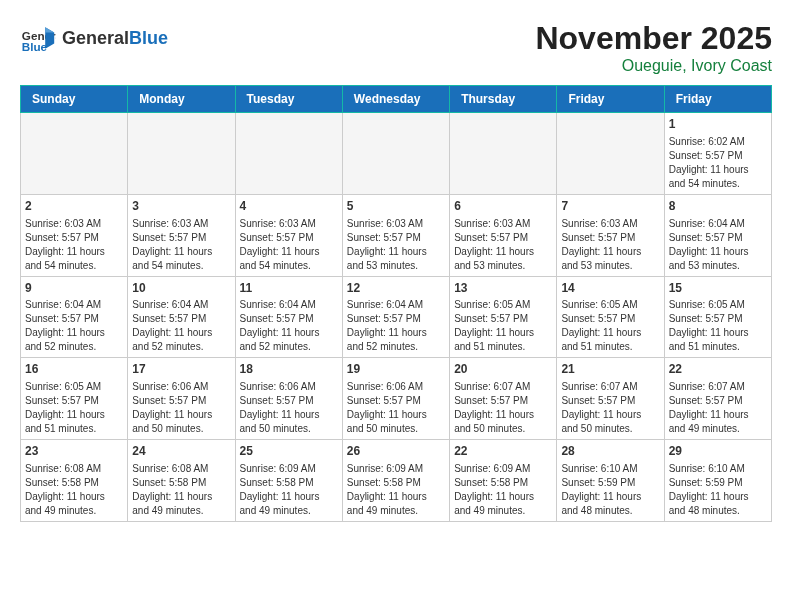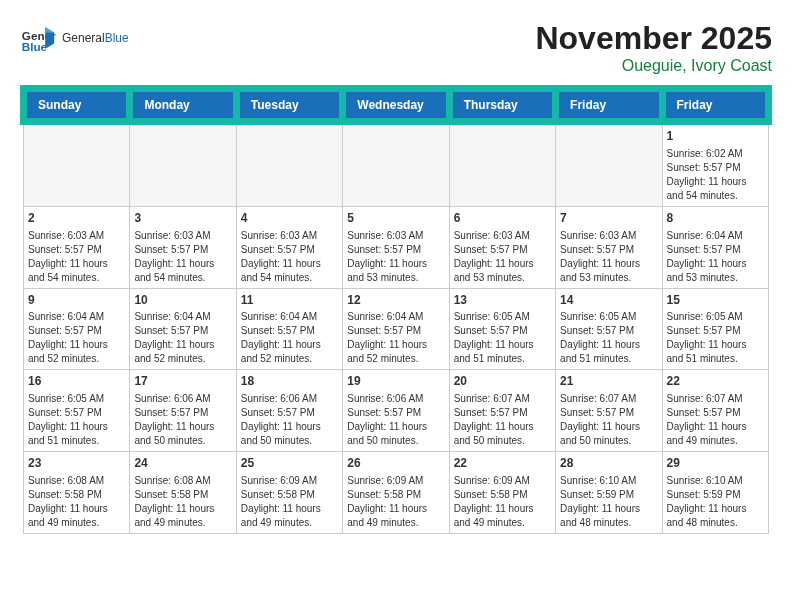--- a/index.html
+++ b/index.html
@@ -45,21 +45,21 @@
     }
     thead tr {
       background: #1a6fba;
       color: #fff;
     }
     thead th {
       padding: 6px 11px;
       text-align: left;
       font-weight: bold;
       font-size: 12px;
-      border: 7px solid #14b8a6;
+      border: 1px solid #14b8a6;
     }
     tbody tr {
       vertical-align: top;
     }
     tbody td {
       border: 1px solid #ccc;
       padding: 3px 4px;
       height: 80px;
       width: calc(100% / 7);
       color: #333;
@@ -87,21 +87,21 @@
 
 <div class="header">
   <div class="logo">
     <svg class="logo-icon" viewBox="0 0 40 40">
       <text x="2" y="22" font-size="13" font-family="Arial" font-weight="bold" fill="#333">General</text>
       <text x="2" y="34" font-size="13" font-family="Arial" font-weight="bold" fill="#1a6fba">Blue</text>
       <polygon points="28,8 38,14 38,26 28,32" fill="#1a6fba"></polygon>
       <polygon points="28,8 38,14 28,14" fill="#5aa0d8"></polygon>
     </svg>
     <div>
-      <div style="font-size:12px;font-weight:normal;color:#333;">
+      <div style="font-size:18px;font-weight:bold;color:#333;">
         <span style="color:#333">General</span><span style="color:#1a6fba">Blue</span>
       </div>
     </div>
   </div>
   <div class="title-block">
     <h1>November 2025</h1>
     <h2>Oueguie, Ivory Coast</h2>
   </div>
 </div>
 

